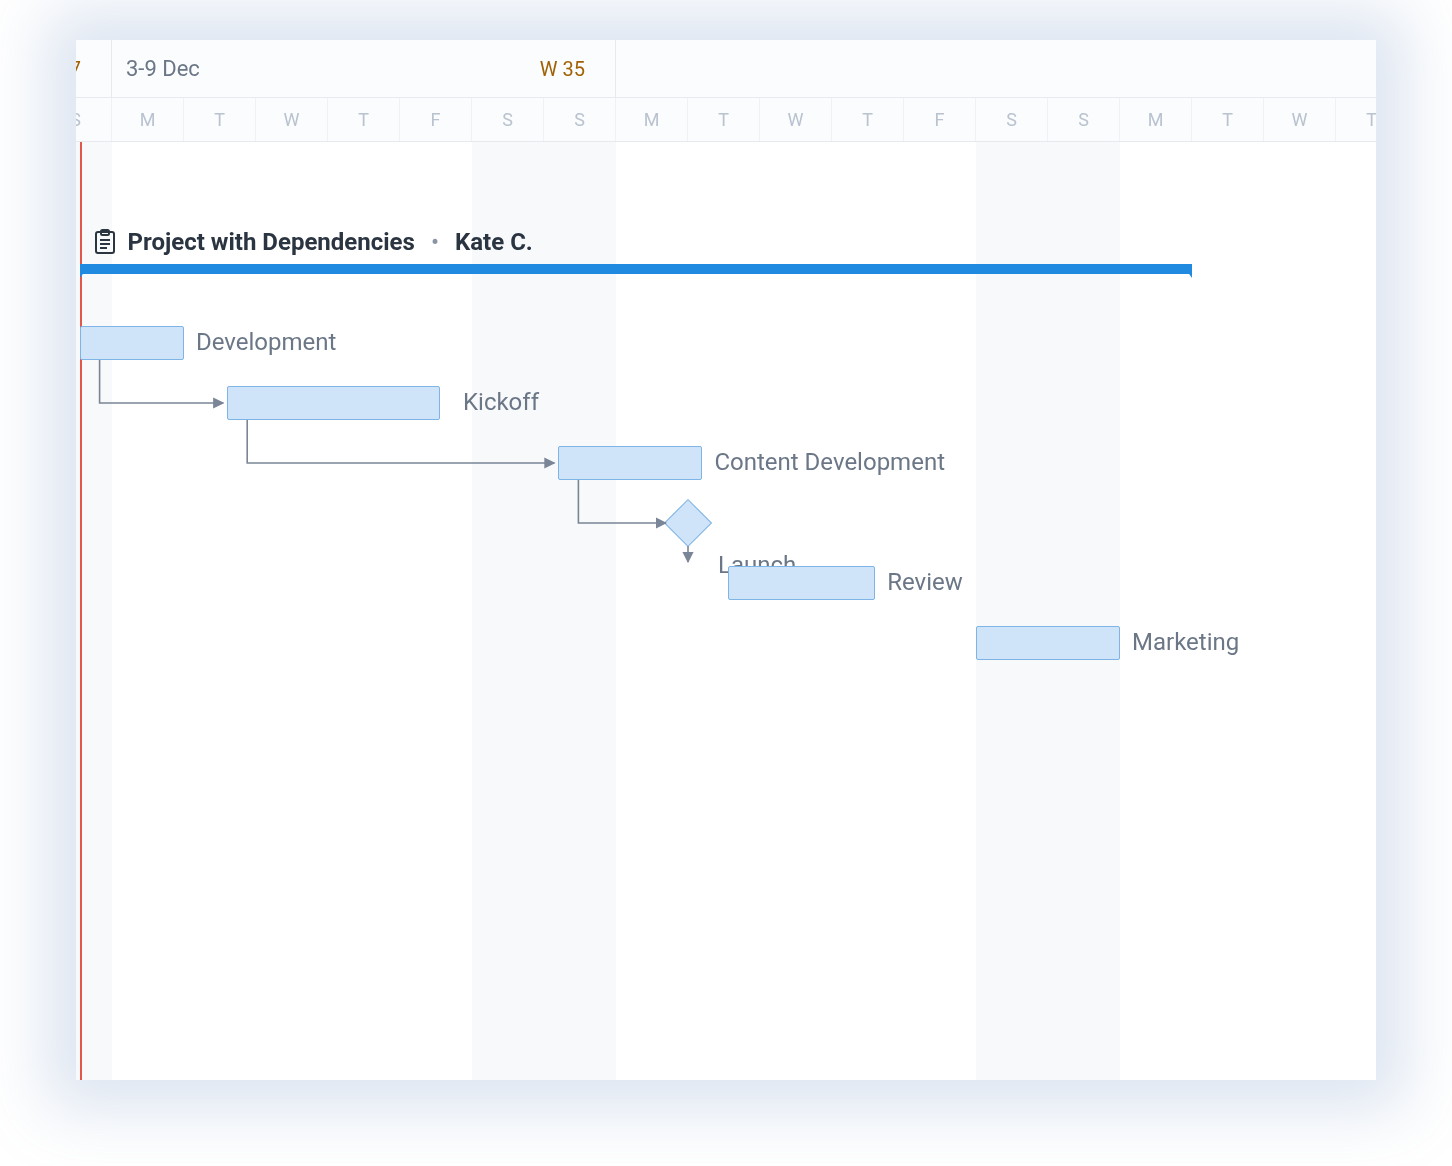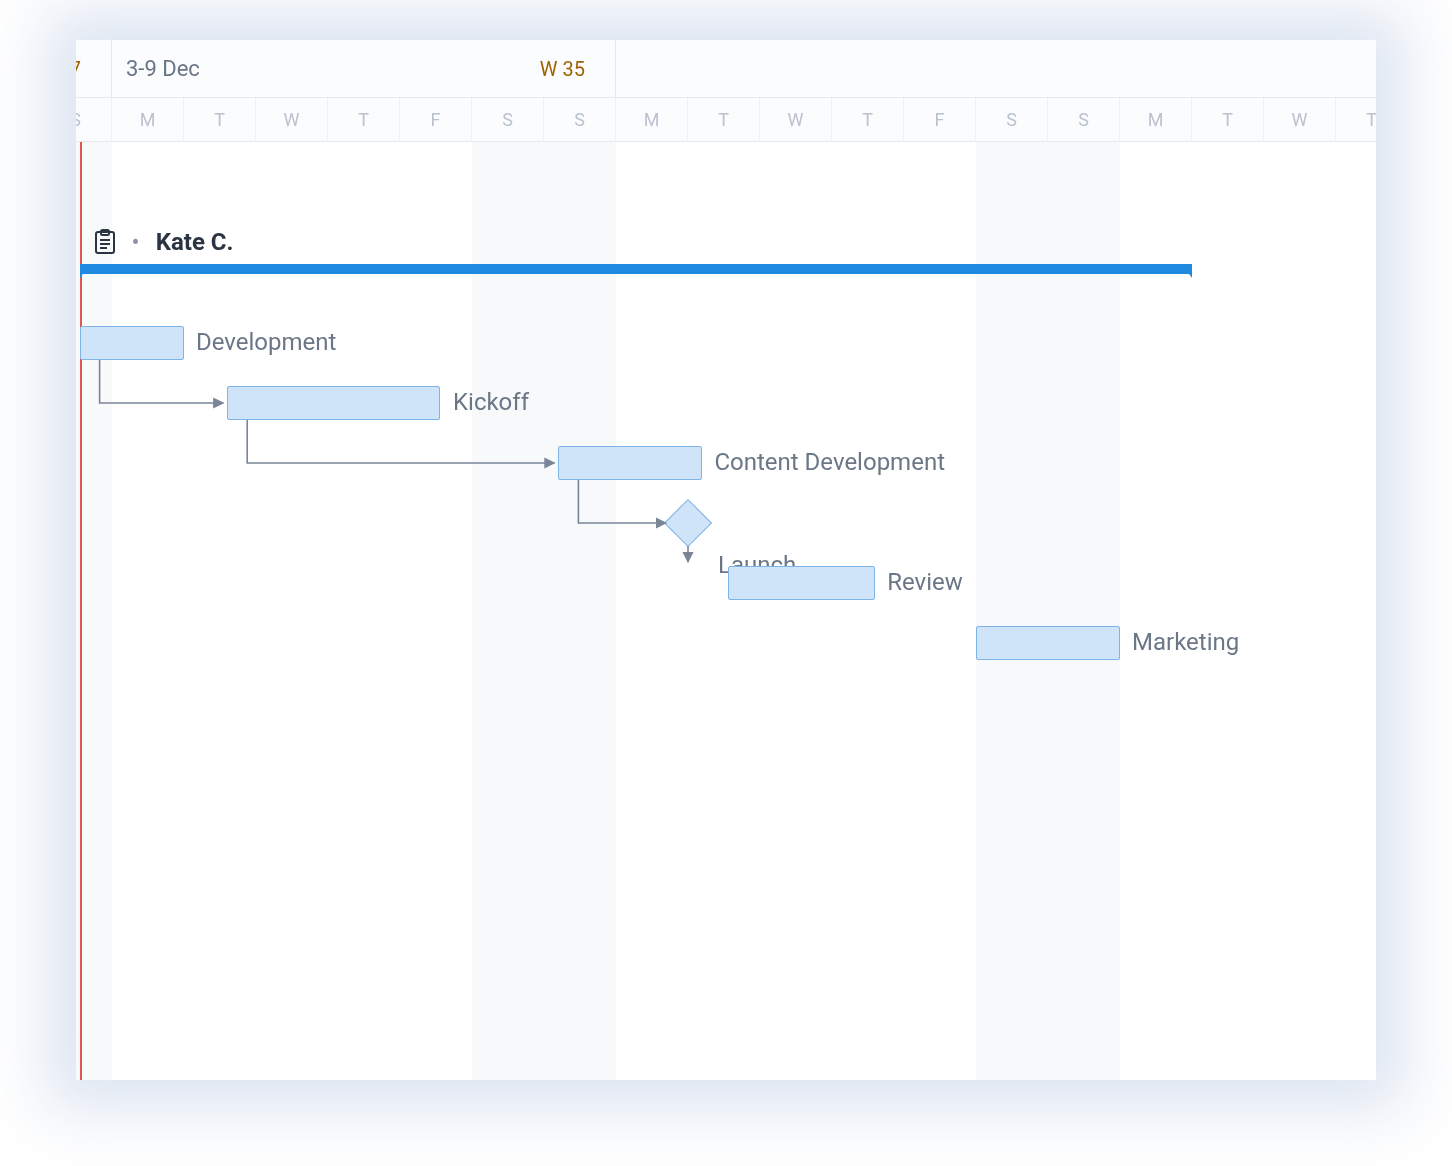--- a/index.html
+++ b/index.html
@@ -179,28 +179,29 @@
       <div class="project-header" style="left: 17.6px; top: 86px;">
   <span class="clip-icon">
     <svg width="22" height="26" viewBox="0 0 22 26" fill="none">
       <rect x="2" y="3" width="18" height="21" rx="2" stroke="#2b3541" stroke-width="2"></rect>
       <rect x="7" y="1" width="8" height="5" rx="1.5" stroke="#2b3541" stroke-width="2"></rect>
       <line x1="6" y1="11" x2="16" y2="11" stroke="#2b3541" stroke-width="2"></line>
       <line x1="6" y1="15" x2="16" y2="15" stroke="#2b3541" stroke-width="2"></line>
       <line x1="6" y1="19" x2="13" y2="19" stroke="#2b3541" stroke-width="2"></line>
     </svg>
   </span>
+  <span>Project with Dependencies</span>
   <span class="dot-sep">•</span>
   <span style="font-weight:700">Kate C.</span>
       </div>
       <div class="summary-bar" style="left: 3.6px; width: 1112.4px; top: 122px;"></div>
       <div class="task-bar" style="left: 3.6px; width: 104.4px; top: 184px;"></div>
       <div class="task-label" style="left: 120px; top: 186px;">Development</div>
       <div class="task-bar" style="left: 151.2px; width: 212.4px; top: 244px;"></div>
-      <div class="task-label" style="left: 377px; top: 246px; text-align: center;">Kickoff</div>
+      <div class="task-label" style="left: 387px; top: 246px; text-align: center;">Kickoff</div>
       <div class="task-bar" style="left: 482.4px; width: 144px; top: 304px;"></div>
       <div class="task-label" style="left: 638.4px; top: 306px;">Content Development</div>
       <div class="milestone" style="left: 595px; top: 364px;"></div>
       <div class="task-label" style="left: 642px; top: 366px; margin-top: 43px;">Launch</div>
       <div class="task-bar" style="left: 651.6px; width: 147.6px; top: 424px;"></div>
       <div class="task-label" style="left: 811.2px; top: 426px;">Review</div>
       <div class="task-bar" style="left: 900px; width: 144px; top: 484px;"></div>
       <div class="task-label" style="left: 1056px; top: 486px;">Marketing</div>
       <svg class="deps" width="1300" height="1040">
         <defs>

